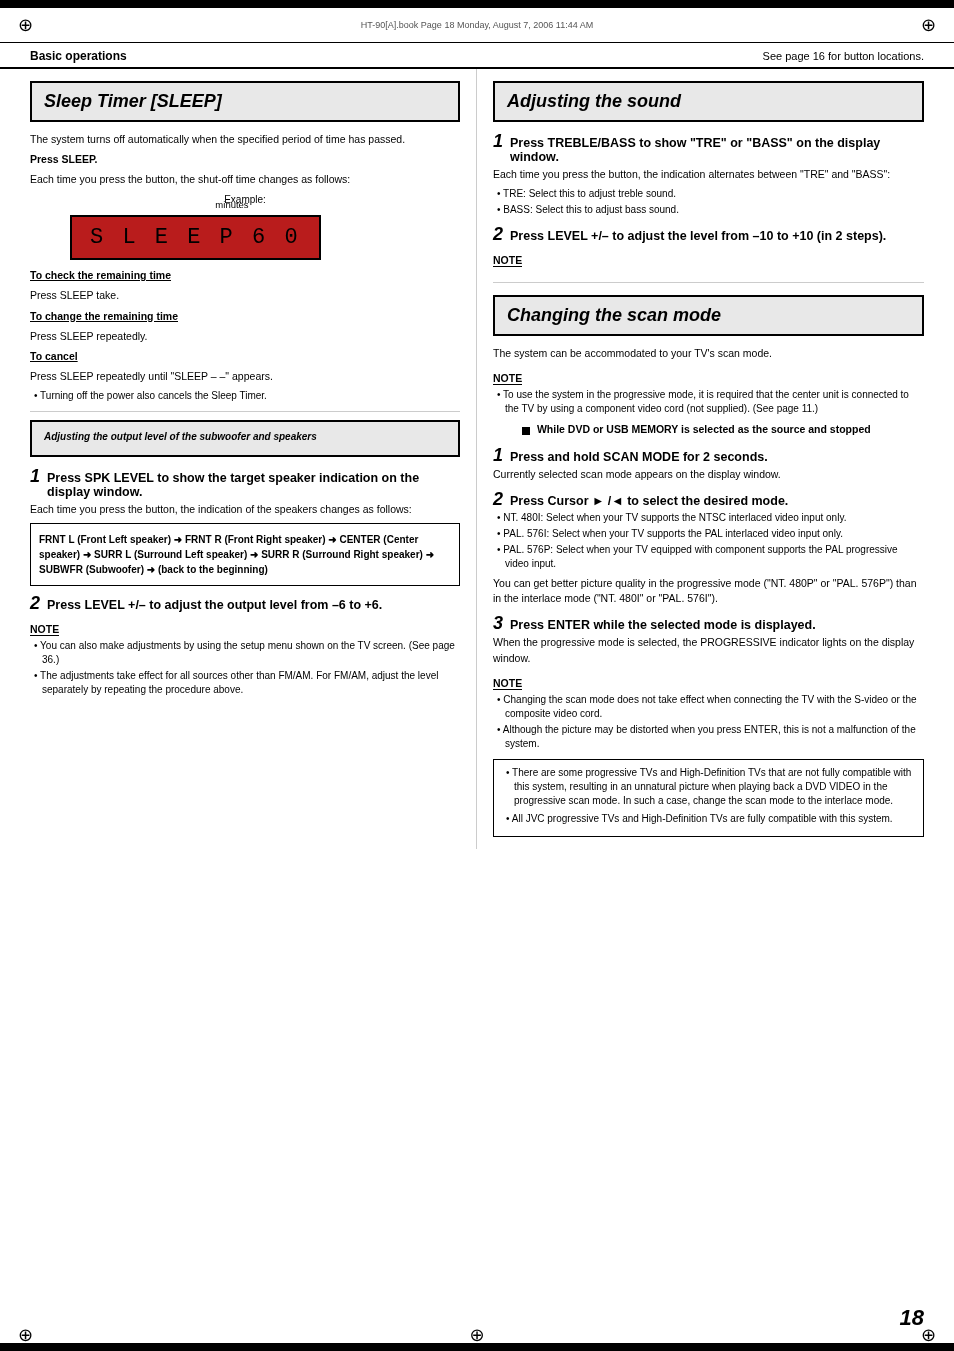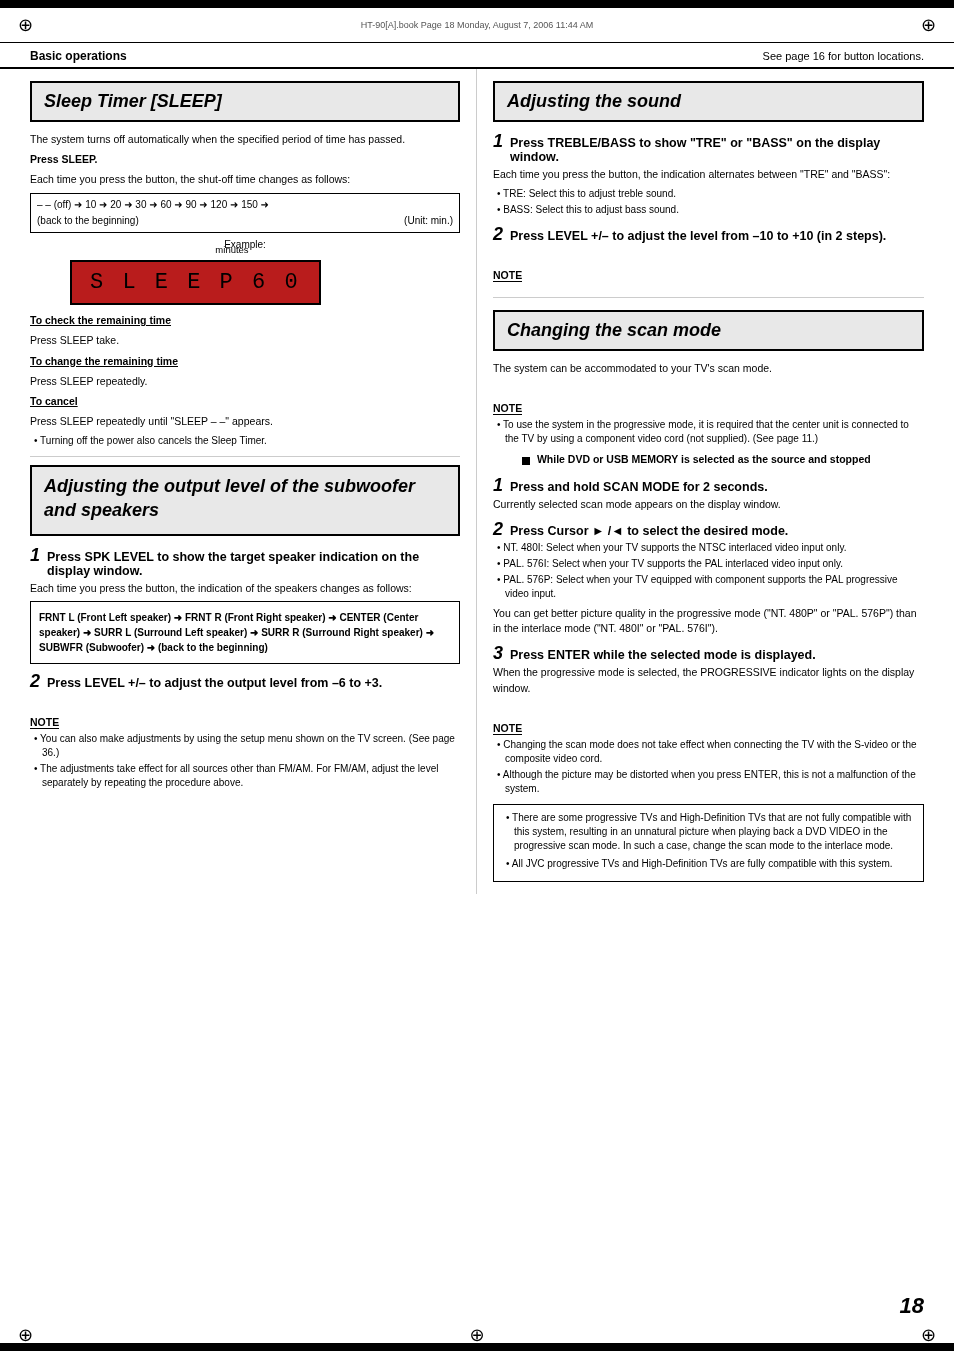--- a/index.html
+++ b/index.html
@@ -74,21 +74,21 @@
     }
 
     .section-box-title {
       font-size: 18px;
       font-weight: bold;
       font-style: italic;
       margin-bottom: 6px;
     }
 
     .section-box-title-small {
-      font-size: 18px;
+      font-size: 10px;
       font-weight: bold;
       font-style: italic;
       margin-bottom: 4px;
       line-height: 1.3;
     }
 
     p {
       font-size: 10.5px;
       line-height: 1.45;
       margin-bottom: 5px;
@@ -181,21 +181,21 @@
     
     hr.thin {
       border: none;
       border-top: 1px solid #ccc;
       margin: 8px 0;
     }
 
     
     .page-footer {
       position: absolute;
-      bottom: 32px;
+      bottom: 20px;
       right: 30px;
       font-size: 22px;
       font-weight: bold;
       font-style: italic;
       text-align: center;
     }
 
     .bottom-decorative-row {
       position: absolute;
       bottom: 5px;
@@ -234,21 +234,21 @@
       margin-bottom: 4px;
     }
 
     
     .note-heading {
       font-weight: bold;
       font-size: 10.5px;
       border-bottom: 1px solid #000;
       display: inline-block;
       margin-bottom: 3px;
-      margin-top: 21px;
+      margin-top: 6px;
     }
 
     .square-bullet {
       display: inline-block;
       width: 8px;
       height: 8px;
       background: #000;
       margin-right: 4px;
       vertical-align: middle;
     }
@@ -290,27 +290,20 @@
 
       <div class="section-title-box">
         <div class="section-box-title">Sleep Timer [SLEEP]</div>
       </div>
 
       <p>The system turns off automatically when the specified period of time has passed.</p>
 
       <p><strong>Press SLEEP.</strong></p>
       <p>Each time you press the button, the shut-off time changes as follows:</p>
 
-      <div style="border:1px solid #000; padding:3px 6px; font-size:10px; margin-bottom:5px; line-height:1.6;">
-        <div>– – (off) ➜ 10 ➜ 20 ➜ 30 ➜ 60 ➜ 90 ➜ 120 ➜ 150 ➜</div>
-        <div style="display:flex; justify-content:space-between;">
-          <span>(back to the beginning)</span>
-          <span>(Unit: min.)</span>
-        </div>
-      </div>
 
       <p style="font-size:10px;text-align:center;">Example:</p>
 
       <div class="sleep-display-container">
         <div style="position:relative; display:inline-block; margin-left:40px;">
           <span class="minutes-label" style="position:absolute; top:-16px; right:-10px; font-size:9.5px;">minutes</span>
           <div class="sleep-display-box">S L E E P   6 0</div>
         </div>
       </div>
 
@@ -335,21 +328,21 @@
         <span class="step-text">Press SPK LEVEL to show the target speaker indication on the display window.</span>
       </div>
       <p>Each time you press the button, the indication of the speakers changes as follows:</p>
 
       <div class="spk-box">
         <strong>FRNT L (Front Left speaker) ➜ FRNT R (Front Right speaker) ➜ CENTER (Center speaker) ➜ SURR L (Surround Left speaker) ➜ SURR R (Surround Right speaker) ➜ SUBWFR (Subwoofer) ➜ (back to the beginning)</strong>
       </div>
 
       <div class="step-heading">
         <span class="step-num">2</span>
-        <span class="step-text">Press LEVEL +/– to adjust the output level from –6 to +3.</span>
+        <span class="step-text">Press LEVEL +/– to adjust the output level from –6 to +6.</span>
       </div>
 
       <div class="note-section">
         <span class="note-heading">NOTE</span>
         <div class="bullet-item">You can also make adjustments by using the setup menu shown on the TV screen. (See page 36.)</div>
         <div class="bullet-item">The adjustments take effect for all sources other than FM/AM. For FM/AM, adjust the level separately by repeating the procedure above.</div>
       </div>
 
     </div>
 

